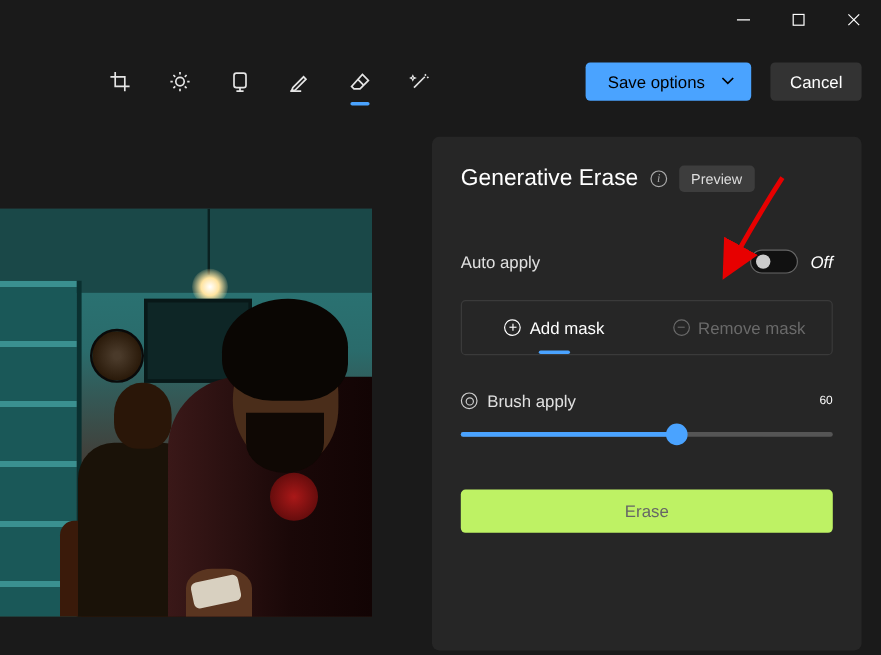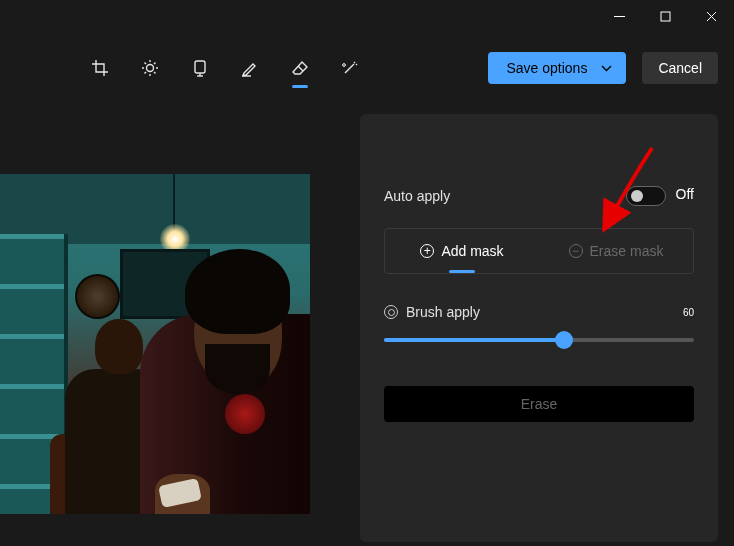--- a/index.html
+++ b/index.html
@@ -182,21 +182,21 @@
   .badge {
     background: #3d3d3d; color: #ddd; font-size: 12px;
     padding: 4px 10px; border-radius: 4px;
   }
   .row {
     display: flex; align-items: center; justify-content: space-between;
     margin-bottom: 22px;
     margin-top: 48px;
   }
   .row-label { font-size: 14px; color: #e0e0e0; }
-  .toggle-wrap { display: flex; gap: 10px; }
+  .toggle-wrap { display: flex; align-items: center; gap: 10px; font-style: italic; }
   .toggle {
     width: 40px; height: 20px; background: #111; border: 1px solid #666;
     border-radius: 10px; position: relative;
   }
   .toggle-knob {
     width: 12px; height: 12px; background: #ccc; border-radius: 50%;
     position: absolute; top: 3px; left: 4px;
   }
   .toggle-label { font-size: 14px; }
   .mask-tabs {
@@ -240,21 +240,21 @@
   .slider-thumb {
     position:absolute; top:3px; width:18px; height:18px; background:#4aa3ff;
     border-radius:50%; transform:translateX(-50%);
   }
   .action-row { display:flex; gap:14px; }
   .action-btn {
     flex:1; height:36px; border-radius:4px;
     display:flex;align-items:center;justify-content:center;
     font-size:14px;
   }
-  .action-btn.disabled { background:#000000; color:#666; }
+  .action-btn.disabled { background:#bef264; color:#666; }
   .action-btn.enabled { background:#333; color:#e5e5e5; }
 
   .annotation-arrow {
     position:absolute; top: 142px; right: 72px; pointer-events:none;
   }
 </style>
 </head>
 <body>
 
 <div class="titlebar">
@@ -353,39 +353,44 @@
       <div class="person2-head"></div>
       <div class="person2-hair"></div>
       <div class="person2-beard"></div>
       <div class="headphone"></div>
       <div class="hand"></div>
       <div class="phone"></div>
     </div>
   </div>
 
   <div class="panel">
+    <div class="panel-header">
+      <span class="panel-title">Generative Erase</span>
+      <span class="info-icon">i</span>
+      <span class="badge">Preview</span>
+    </div>
 
     <div class="row">
       <span class="row-label">Auto apply</span>
       <div class="toggle-wrap">
         <div class="toggle">
           <div class="toggle-knob"></div>
         </div>
         <span class="toggle-label">Off</span>
       </div>
     </div>
 
     <div class="mask-tabs">
       <div class="mask-tab active">
         <span class="circ-icon">+</span>
         <span>Add mask</span>
       </div>
       <div class="mask-tab disabled">
         <span class="circ-icon">−</span>
-        <span>Erase mask</span>
+        <span>Remove mask</span>
       </div>
     </div>
 
     <div class="brush-row">
       <span class="target-icon"></span>
       <span class="row-label">Brush apply</span>
       <span class="brush-value">60</span>
     </div>
     <div class="slider">
       <div class="slider-track"></div>

